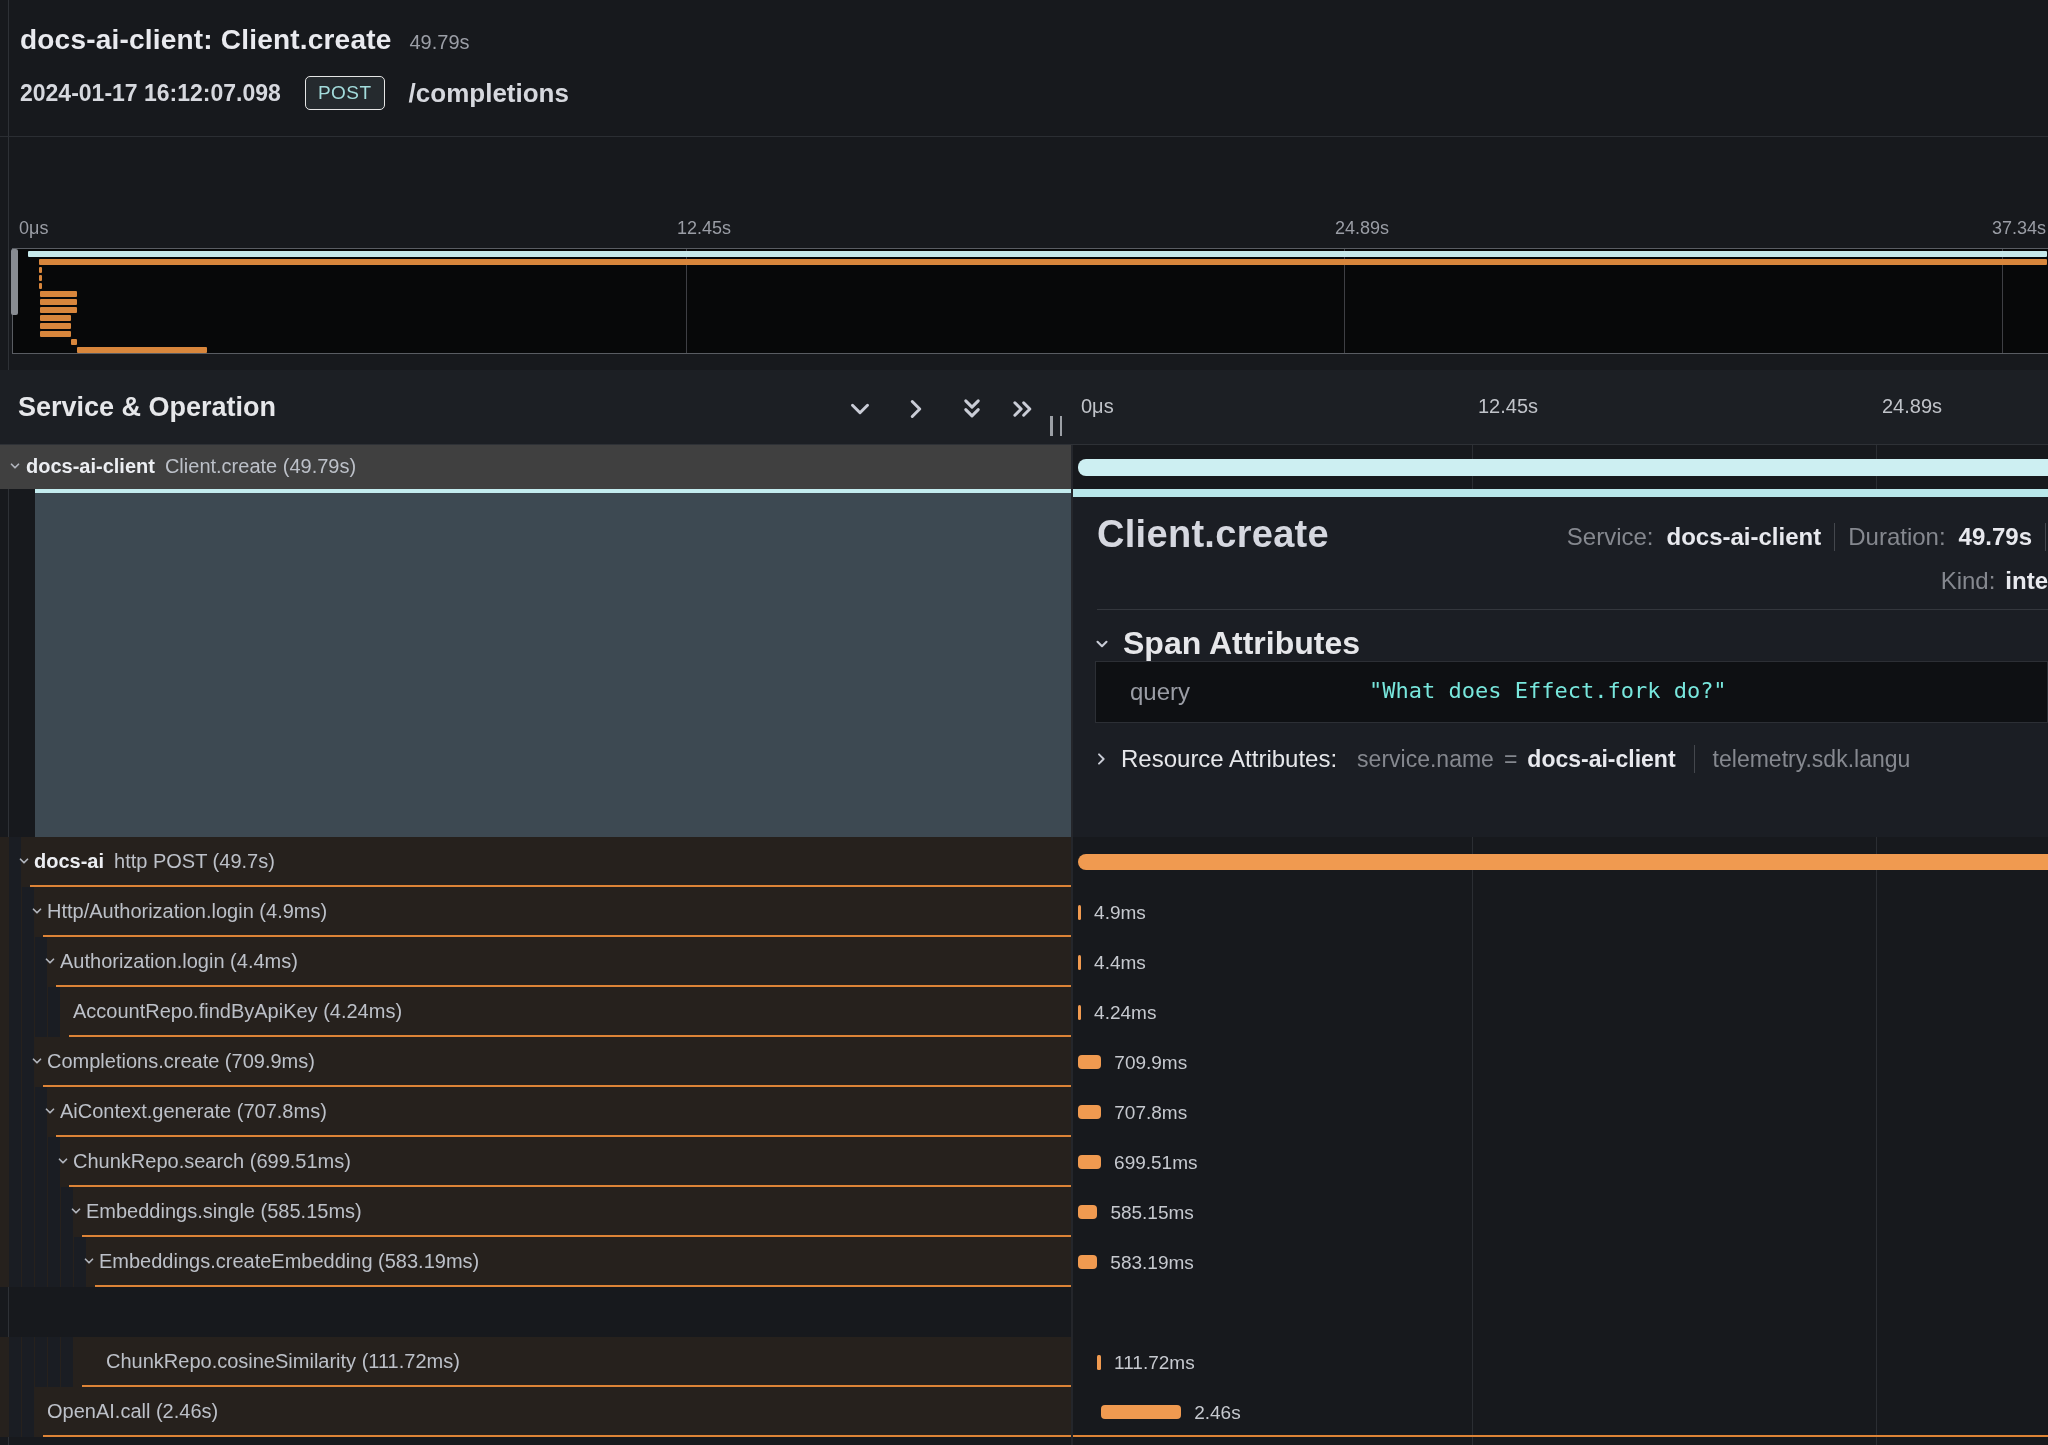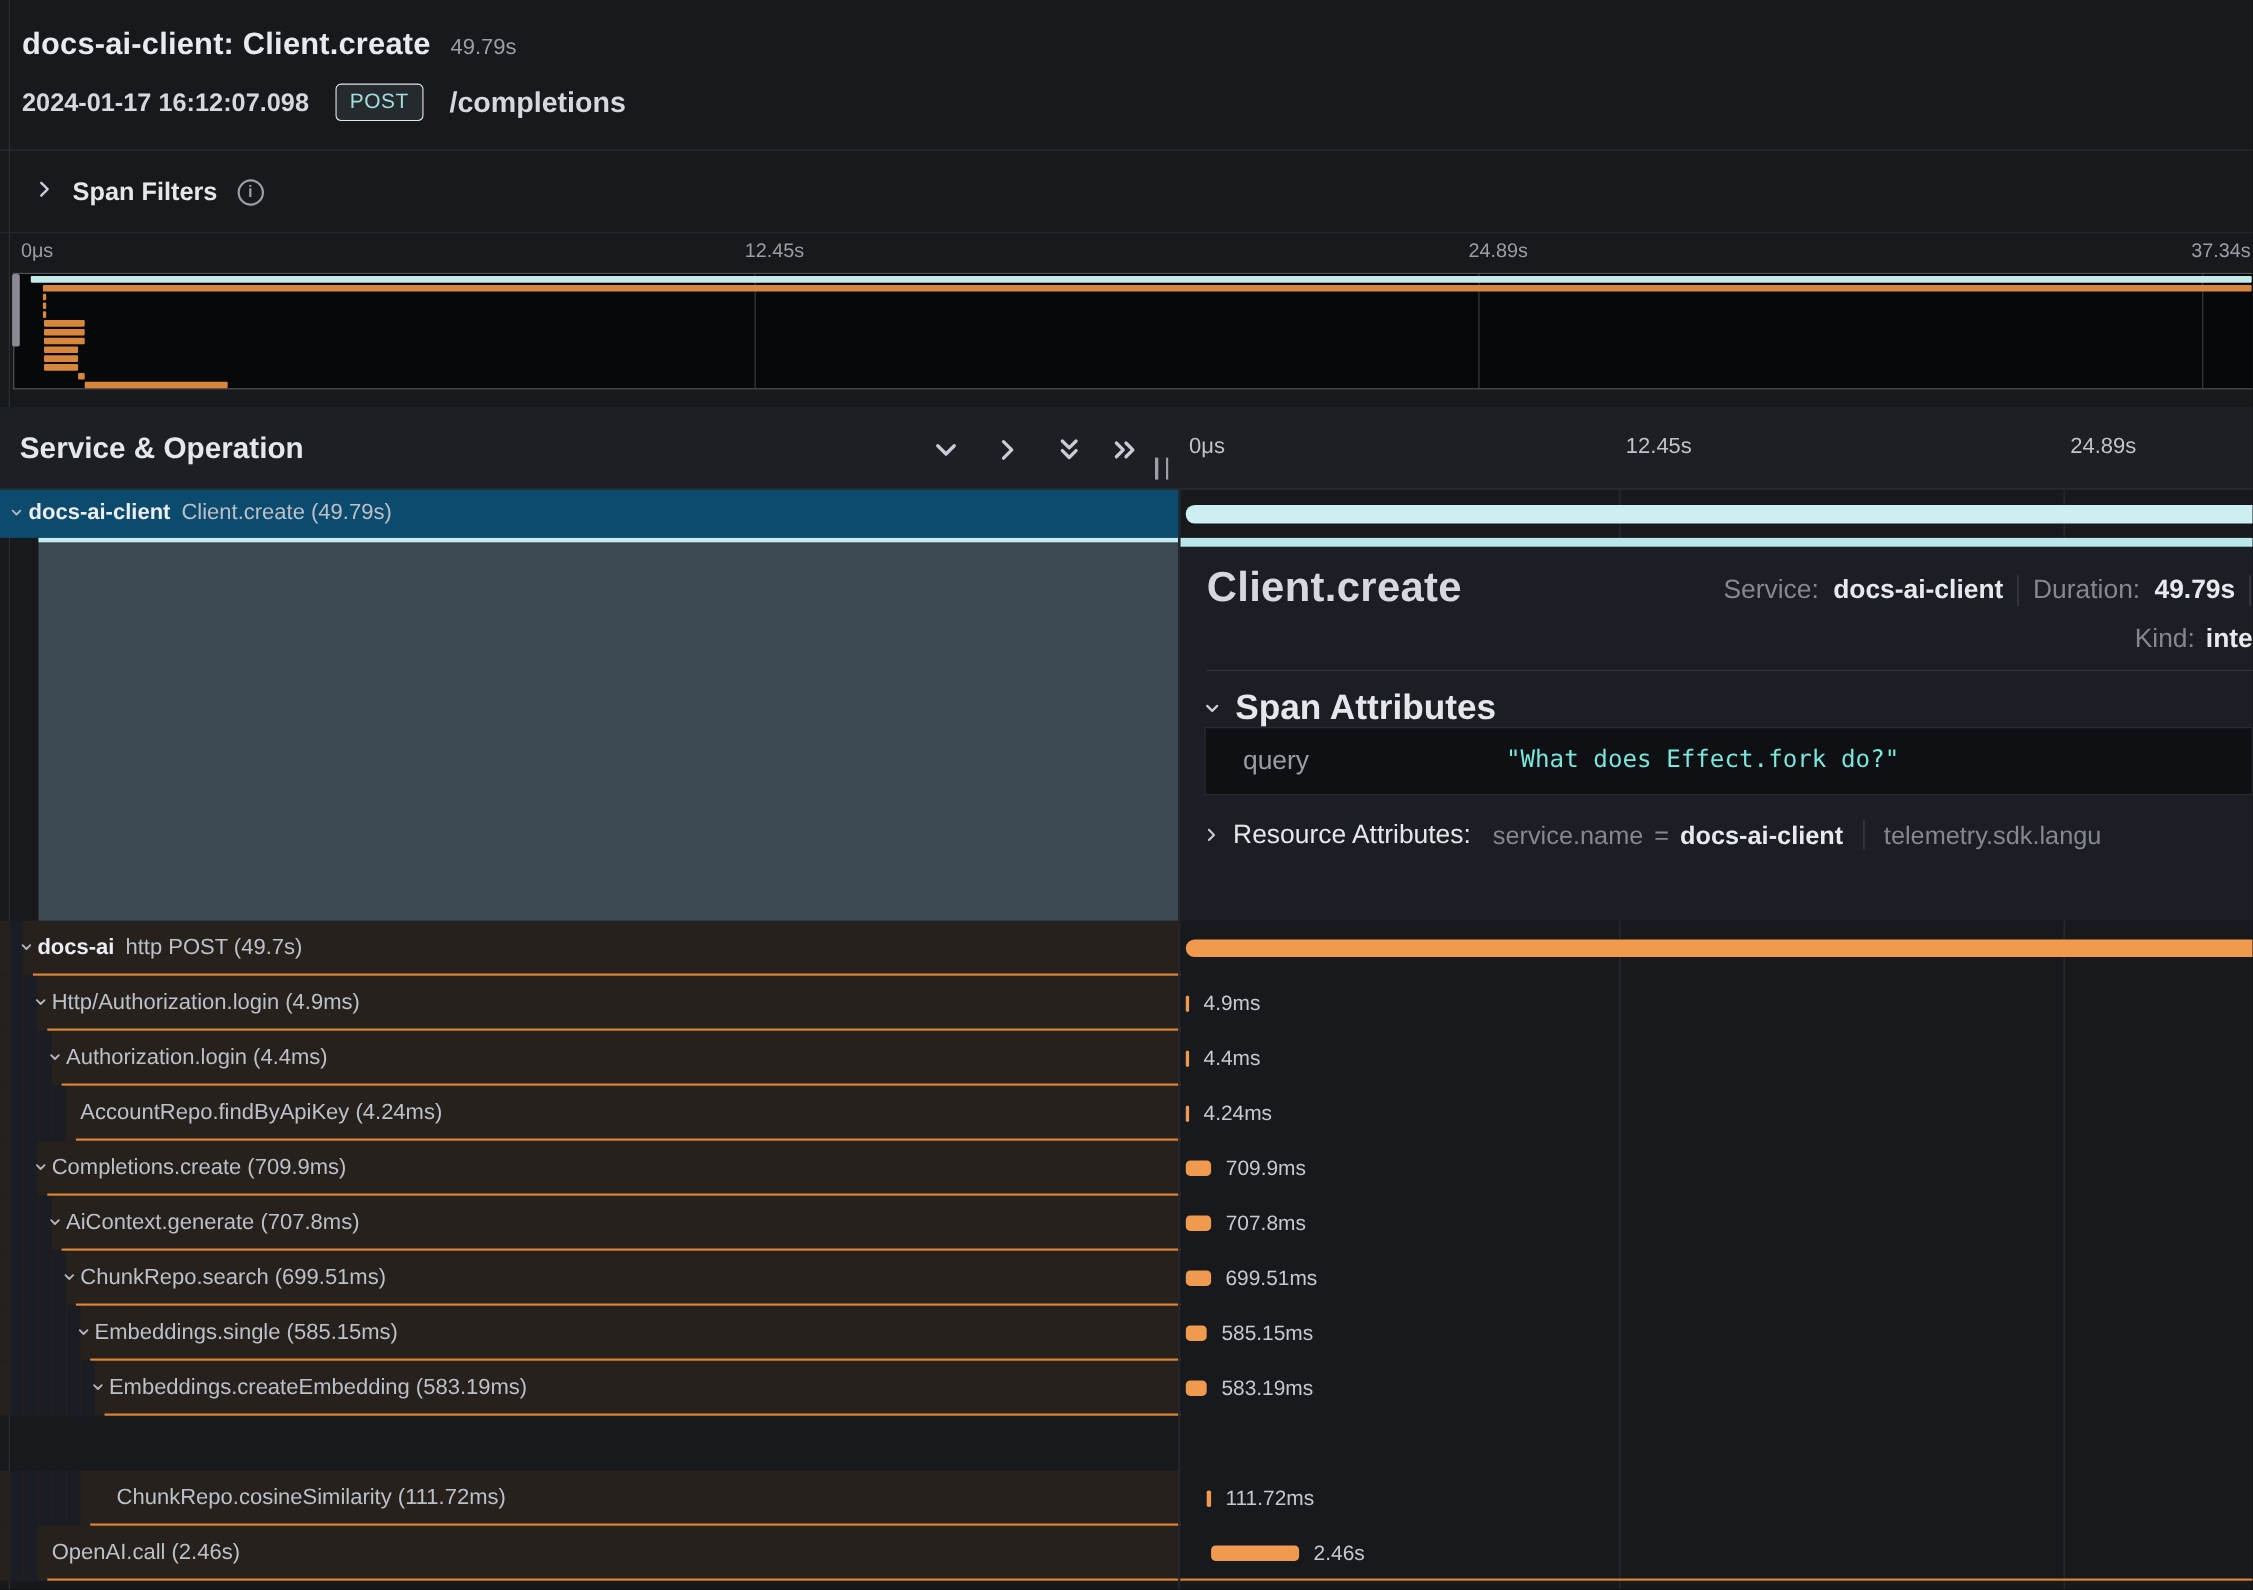--- a/index.html
+++ b/index.html
@@ -48,21 +48,21 @@
 
   
   .grid-layer { position:absolute; left:0; top:370px; width:100%; height:1075px; z-index:1; }
   .grid-layer .vline { position:absolute; top:0; width:1px; height:100%; background:#2b2e33; }
   .col-divider { position:absolute; left:1071px; top:370px; width:2px; height:1075px; background:#24262b; z-index:4; }
 
   
   .rows-layer { position:absolute; left:0; top:0; width:100%; height:100%; z-index:2; }
   .span-row { position:absolute; left:0; width:100%; }
   .row-left { position:absolute; left:0; top:0; width:1073px; height:100%; background:#26211d; }
-  .row-left.selected { background:#0c4a6e; }
+  .row-left.selected { background:#404040; }
   .guide { position:absolute; top:0; width:12px; height:100%; background:#1a1d23; }
   .row-chev { position:absolute; }
   .row-text { position:absolute; white-space:nowrap; font-size:20px; color:#bcc0c8; }
   .row-text b { color:#eceef2; font-weight:700; margin-right:10px; }
   .row-border { position:absolute; bottom:0; height:2px; background:#dd8437; z-index:3; }
   .span-bar { position:absolute; }
   .bar-label { position:absolute; font-size:19px; color:#c6c9cf; white-space:nowrap; }
 
   
   .detail-left { position:absolute; left:35px; top:489px; width:1036px; height:348px; background:#3d4952; border-top:4px solid #c3ecef; z-index:3; }
@@ -95,29 +95,20 @@
       <span class="trace-title">docs-ai-client: Client.create</span>
       <span class="trace-duration">49.79s</span>
     </div>
     <div class="sub-row">
       <span class="timestamp">2024-01-17 16:12:07.098</span>
       <span class="method-badge">POST</span>
       <span class="path">/completions</span>
     </div>
   </header>
 
-  <div class="span-filters">
-    <span class="chev">
-      <svg width="20" height="20" viewBox="0 0 24 24" fill="none" stroke="#c9ccd6" stroke-width="2.6" stroke-linecap="round" stroke-linejoin="round">
-          <path d="M9 5l7 7-7 7"></path>
-        </svg>
-    </span>
-    <span class="sf-label">Span Filters</span>
-    <span class="info-circle"></span>
-  </div>
 
   <div class="minimap-ticks" id="minimap-ticks">
       <span style="left: 19px;">0μs</span>
       <span style="left: 677px;">12.45s</span>
       <span style="left: 1335px;">24.89s</span>
       <span style="left: 1992px;">37.34s</span>
     </div>
   <div class="minimap" id="minimap">
     <div class="mini-handle"></div>
   <div class="mini-grid" style="left: 673px;"></div>

